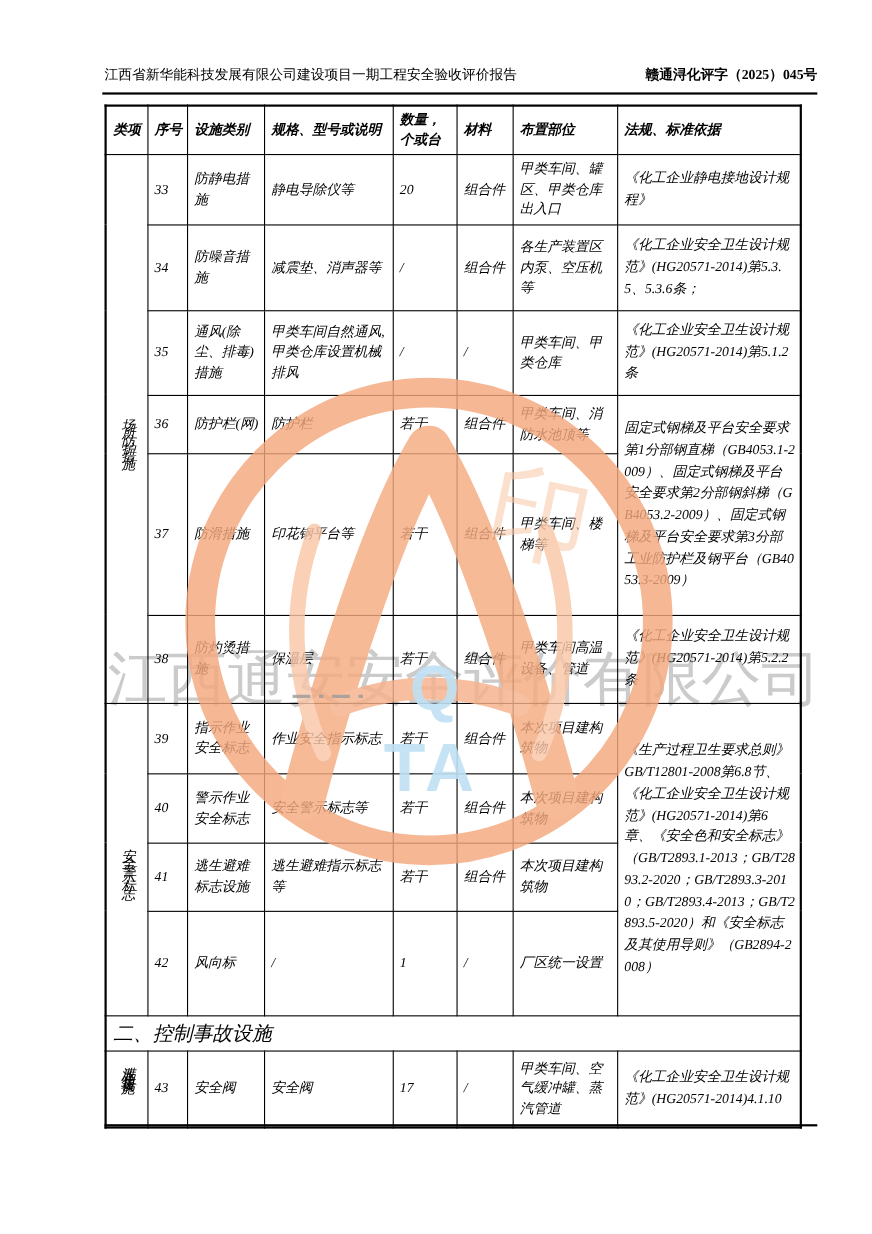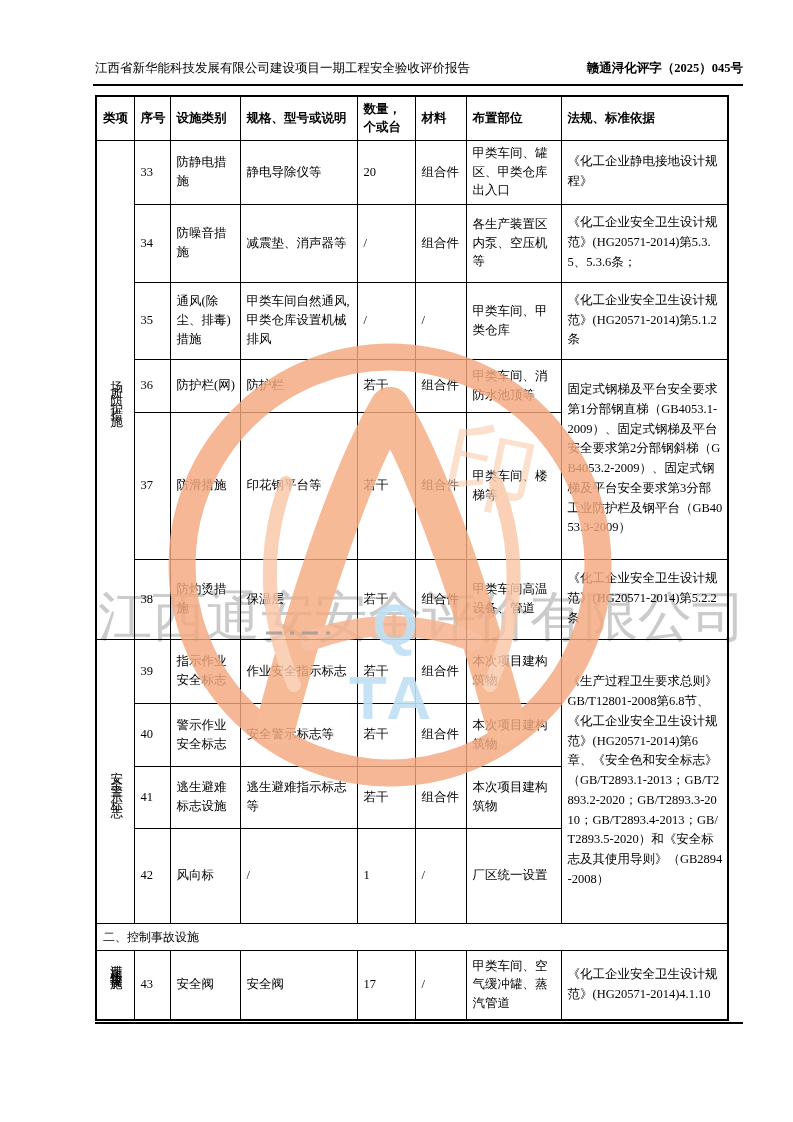--- a/index.html
+++ b/index.html
@@ -35,39 +35,40 @@
     font-size:54px;letter-spacing:0px;color:#cbcbcb;
     font-family:"Liberation Serif","DejaVu Serif",serif;
     white-space:nowrap;z-index:1;pointer-events:none;margin-top:43px;
   }
   
   table.facilities{
     position:absolute;left:95px;top:95px;z-index:2;
     border-collapse:collapse;table-layout:fixed;width:632px;
     font-size:12.5px;line-height:1.5;
     background:transparent;
+    font-style:italic;
   }
   table.facilities td,table.facilities th{
     border:1px solid #000;
     padding:2px 4px 2px 6px;
     vertical-align:middle;
     word-break:break-all;
     text-align:left;
     font-weight:normal;
   }
   table.facilities th{font-weight:bold;}
   table.facilities{border:2px solid #000;}
   td.law{vertical-align:top;line-height:1.58;padding-top:3px;}
   td.vcat{vertical-align:top;padding:4px 2px;}
   td.vcat .vtxt{
     writing-mode:vertical-rl;text-orientation:upright;
     margin:2px auto 0 auto;letter-spacing:7px;line-height:15px;
   }
   td.vcat .vtxt.two-col{height:62px;letter-spacing:2px;line-height:14px;}
-  td.section-cell{font-size:12px;padding:4px 4px 4px 8px;}
+  td.section-cell{font-size:18px;padding:4px 4px 4px 8px;}
   
   .watermark-logo{
     position:absolute;left:158px;top:333px;width:464px;height:464px;
     z-index:3;pointer-events:none;
   }
 </style>
 </head>
 <body>
 
 <div class="page">

